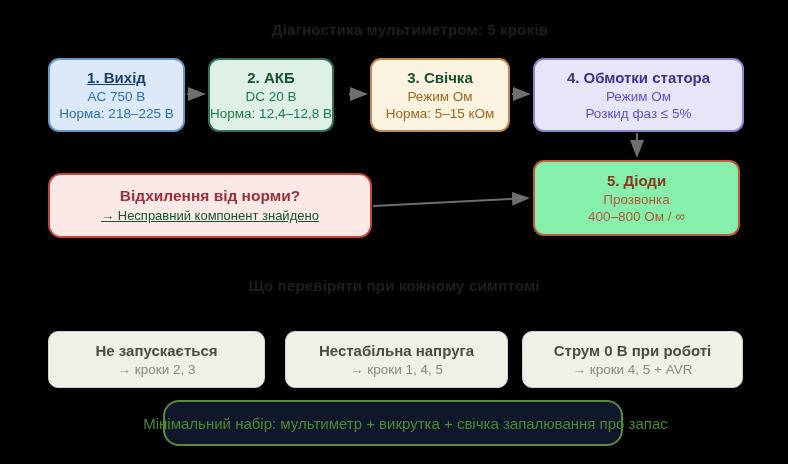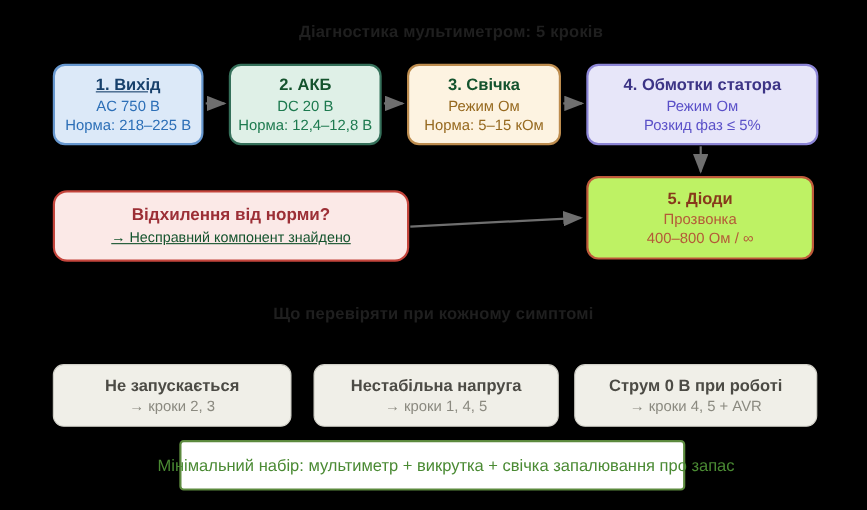--- a/index.html
+++ b/index.html
@@ -53,30 +53,30 @@
   .step1 .ln { color: #2c6fb7; }
   .step2 { background: #dff0e7; border-color: #35705a; }
   .step2 .hd { color: #14532d; }
   .step2 .ln { color: #1d7a4f; }
   .step3 { background: #fdf3e1; border-color: #bd8c4e; }
   .step3 .hd { color: #14532d; }
   .step3 .ln { color: #96691f; }
   .step4 { background: #e7e6f9; border-color: #8c85d6; }
   .step4 .hd { color: #3c3486; }
   .step4 .ln { color: #5a50c8; }
-  .step5 { background: #bef264; border-color: #bf5a3a; }
+  .step5 { background: #86efac; border-color: #bf5a3a; }
   .step5 .hd { color: #87391b; }
   .step5 .ln { color: #b45a38; }
   .deviation { background: #fbe9e7; border-color: #c4453c; border-radius: 13px; }
   .deviation .hd { color: #9c2f36; font-size: 15.5px; }
   .deviation .ln { color: #14532d; font-size: 13px; line-height: 19px; text-decoration: underline; }
   .symptom { background: #f0efe8; border: 1px solid #d2d1c9; border-radius: 10px; margin-top: 16px; }
   .symptom .hd { color: #4c4b45; }
   .symptom .ln { color: #8b8a80; }
-  .toolkit { background: #ffffff; border-color: #5c8a3e; border-radius: 4px; overflow: visible; padding-left: 25px; }
+  .toolkit { background: #0f172a; border-color: #5c8a3e; border-radius: 16px; overflow: visible; padding-left: 25px; }
   .toolkit .ln { color: #4a8a33; font-size: 15px; white-space: nowrap; }
   .arrows { position: absolute; left: 0; top: 0; }
 </style>
 </head>
 <body>
 
 <div class="stage">
 
   <div class="section-heading" style="top:21px;padding-left:16px;">Діагностика мультиметром: 5 кроків</div>
 
@@ -92,21 +92,21 @@
     <line x1="637" y1="133" x2="637" y2="156" stroke="#6f6f6f" stroke-width="2" marker-end="url(#ah)"></line>
     <line x1="373" y1="206" x2="528" y2="198" stroke="#6f6f6f" stroke-width="2" marker-end="url(#ah)"></line>
   </svg>
 
   <div class="box step1" style="left:48px; top:58px; width:137px; height:74px;">
     <div class="hd">1. Вихід</div>
     <div class="ln">AC 750 В</div>
     <div class="ln">Норма: 218–225 В</div>
   </div>
 
-  <div class="box step2" style="left:208px; top:58px; width:139px; height:74px;align-items:center;">
+  <div class="box step2" style="left:208px; top:58px; width:126px; height:74px;align-items:center;">
     <div class="hd">2. АКБ</div>
     <div class="ln">DC 20 В</div>
     <div class="ln">Норма: 12,4–12,8 В</div>
   </div>
 
   <div class="box step3" style="left:370px; top:58px; width:140px; height:74px;">
     <div class="hd">3. Свічка</div>
     <div class="ln">Режим Ом</div>
     <div class="ln">Норма: 5–15 кОм</div>
   </div>

